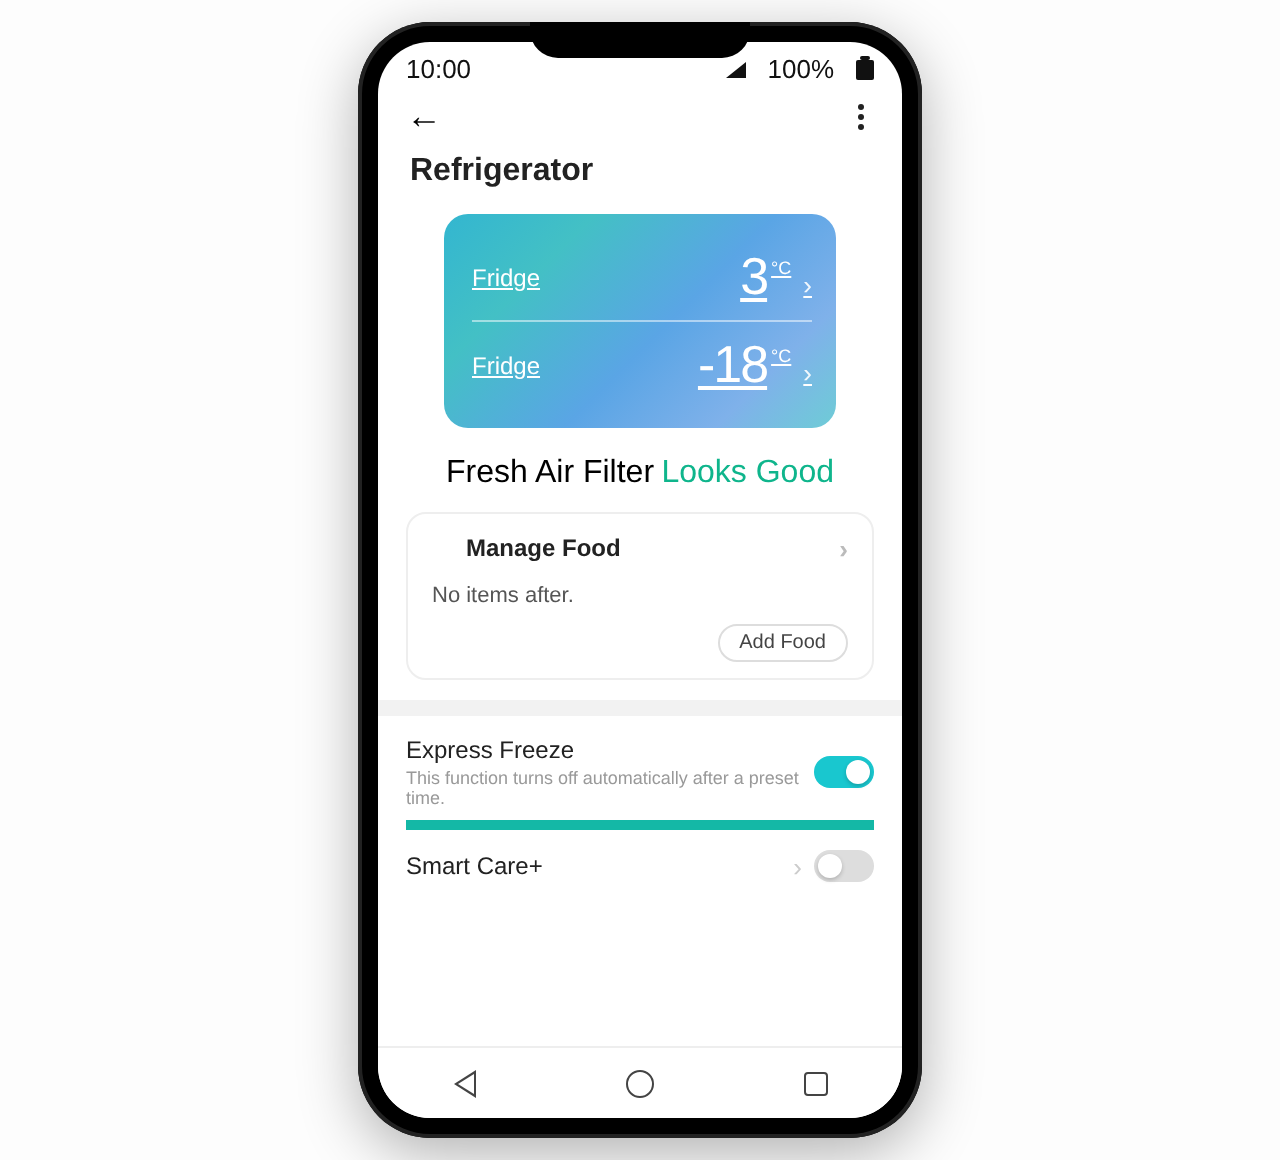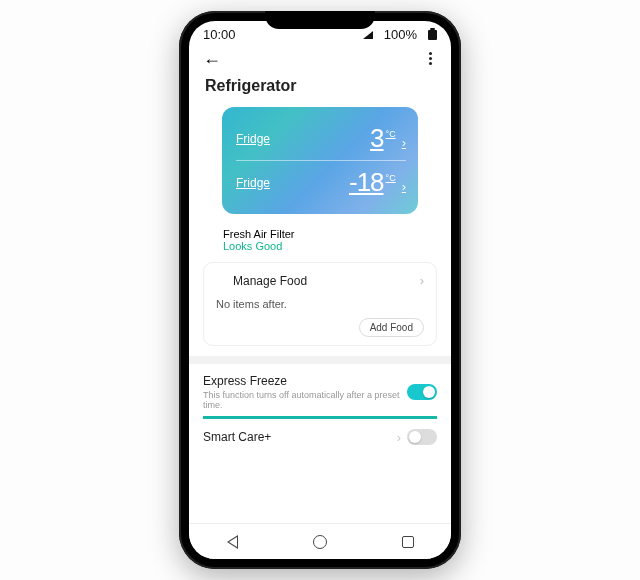--- a/index.html
+++ b/index.html
@@ -77,38 +77,38 @@
     text-decoration: underline;
   }
   .temprow { display:flex; align-items:center; justify-content:space-between; padding:6px 0; }
   .temprow.div { border-top:1px solid rgba(255,255,255,0.5); }
   .tlabel { font-size:12px; font-weight:400; }
   .tright { display:flex; align-items:baseline; gap:2px; }
   .tval { font-size:26px; font-weight:300; letter-spacing:-1px; }
   .tunit { font-size:9px; position:relative; top:-10px; }
   .tch { font-size:13px; color:rgba(255,255,255,0.9); margin-left:4px; }
 
-  .filterrow { display:flex; justify-content:space-between; font-size:11px; padding: 4px 20px 10px 20px; flex-direction: column; }
+  .filterrow { display:flex; justify-content:space-between; font-size:16px; padding: 4px 20px 10px 20px; }
   .filter-status { color:#0fb58c; font-weight:400; }
 
   .card {
     border:1px solid #eee; border-radius:10px; padding:10px 12px 8px 12px;
     margin-bottom:10px; background:#fff;
   }
-  .cardhead { display:flex; justify-content:space-between; align-items:center; font-size:12px; font-weight:400; color:#222;padding-left:17px; }
+  .cardhead { display:flex; justify-content:space-between; font-size:12px; font-weight:700; color:#222;padding-left:17px; }
   .cardhead .ch { color:#bbb; font-size:13px; }
   .cardbody { font-size:11px; color:#555; margin:10px 0 8px 0; }
   .addbtn { float:right; font-size:10px; color:#444; border:1px solid #ddd; border-radius:12px; padding:3px 10px; background:#fff; }
   .clearfix::after { content:""; display:block; clear:both; }
 
   .seprow { height:8px; background:#f2f2f2; margin:0 -14px 0 -14px; }
 
   .settingrow {
     display:flex; justify-content:space-between; align-items:center;
-    padding:10px 0 6px 0; border-bottom:3px solid #14b8a6;
+    padding:10px 0 6px 0; border-bottom:5px solid #14b8a6;
   }
   .settingrow:last-child { border-bottom:none; }
   .sname { font-size:12px; color:#222; font-weight:500; }
   .sdesc { font-size:9px; color:#999; margin-top:2px; }
   .sright { display:flex; align-items:center; gap:6px; }
   .sright .ch { color:#ccc; font-size:13px; }
 
   .toggle { width:30px; height:16px; border-radius:8px; position:relative; }
   .toggle.on { background:#19c7cf; }
   .toggle.off { background:#ddd; }

